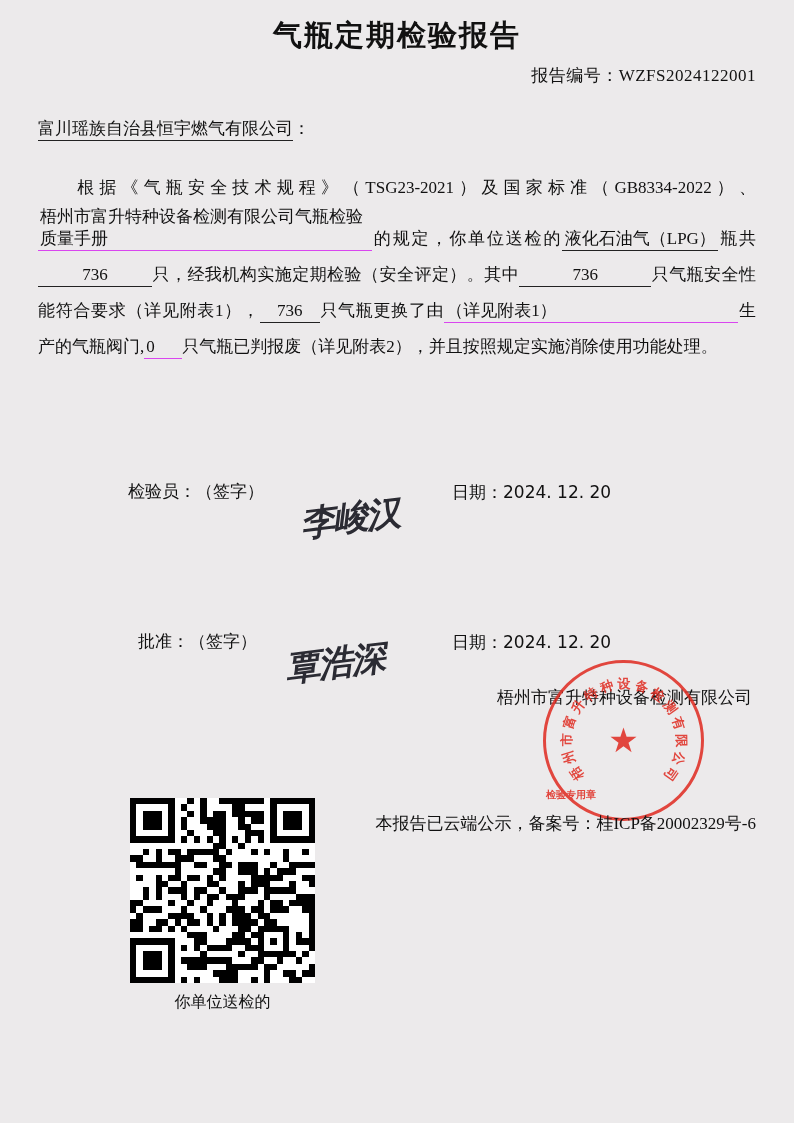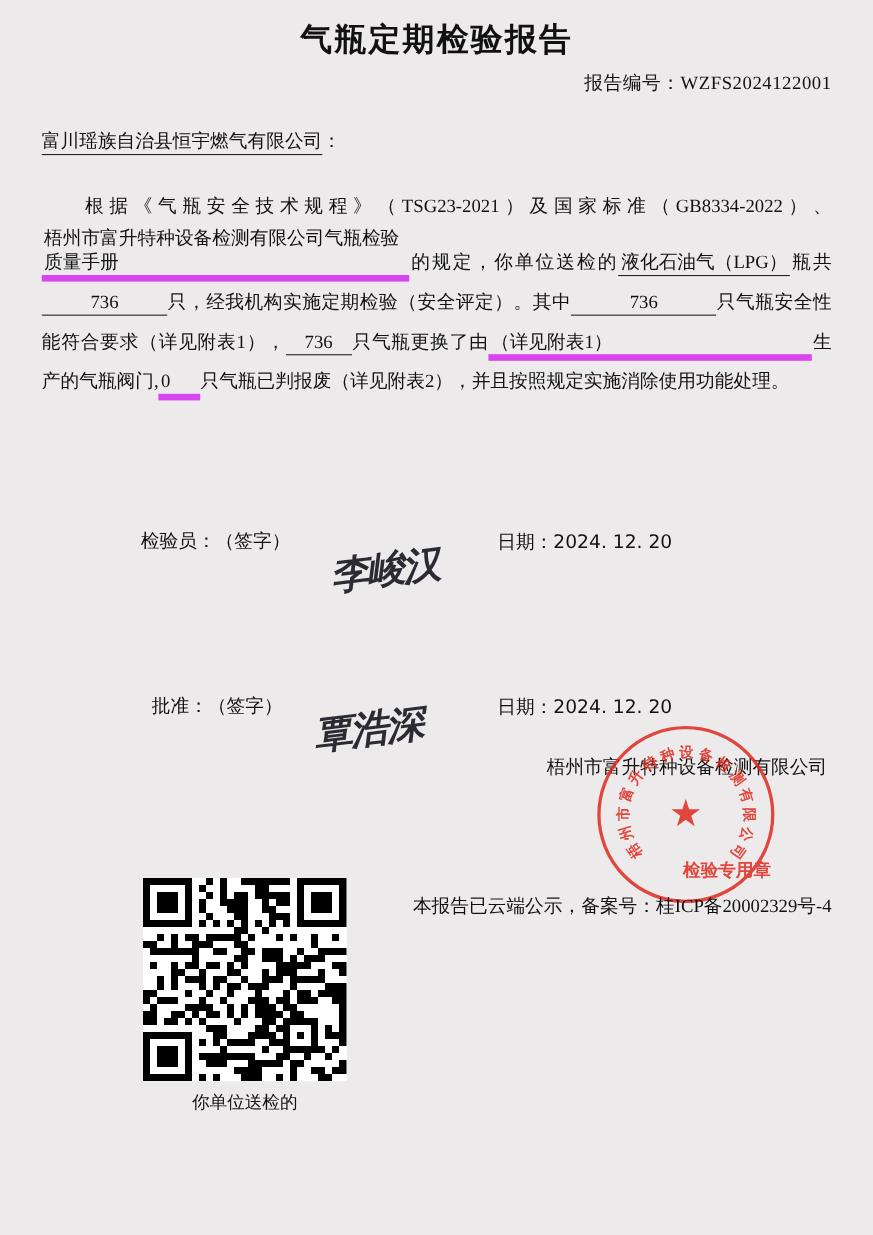--- a/index.html
+++ b/index.html
@@ -62,21 +62,21 @@
   }
   .fill {
     display: inline-block;
     border-bottom: 1px solid #222;
     text-align: center;
     padding: 0 2px;
     line-height: 22px;
   }
   .fill-left {
     display: inline-block;
-    border-bottom: 6px solid #d946ef;
+    border-bottom: 1px solid #d946ef;
     text-align: left;
     padding: 0 2px;
     line-height: 22px;
   }
   .w-manual { width: 330px; }
   .w-gas { width: 152px; }
   .w-qty { width: 110px; }
   .w-qty2 { width: 128px; }
   .w-qty3 { width: 56px; }
   .w-valve { width: 290px; }
@@ -153,22 +153,22 @@
     font-size: 13px;
     font-family: "DejaVu Sans", "Liberation Sans", sans-serif;
     font-weight: bold;
     transform-origin: 0 0;
   }
   .seal .bottom-text {
     position: absolute;
     bottom: 16px;
     left: 0;
     width: 155px;
-    text-align: right;
-    font-size: 16px;
+    text-align: left;
+    font-size: 10px;
     font-weight: bold;
     font-family: Liberation Sans, sans-serif;
   }
   .qr-wrap {
     position: absolute;
     top: 798px;
     left: 130px;
     width: 185px;
     height: 185px;
     background: #fff;
@@ -667,14 +667,14 @@
           <rect x="16" y="28" width="1" height="1"></rect>
           <rect x="19" y="28" width="1" height="1"></rect>
           <rect x="21" y="28" width="1" height="1"></rect>
           <rect x="25" y="28" width="1" height="1"></rect>
           <rect x="26" y="28" width="1" height="1"></rect>
         </g>
     </svg>
   </div>
   <div class="qr-caption">你单位送检的</div>
 
-  <div class="footer">本报告已云端公示，备案号：桂ICP备20002329号-4</div>
+  <div class="footer">本报告已云端公示，备案号：桂ICP备20002329号-6</div>
 </div>
 
 </body></html>

